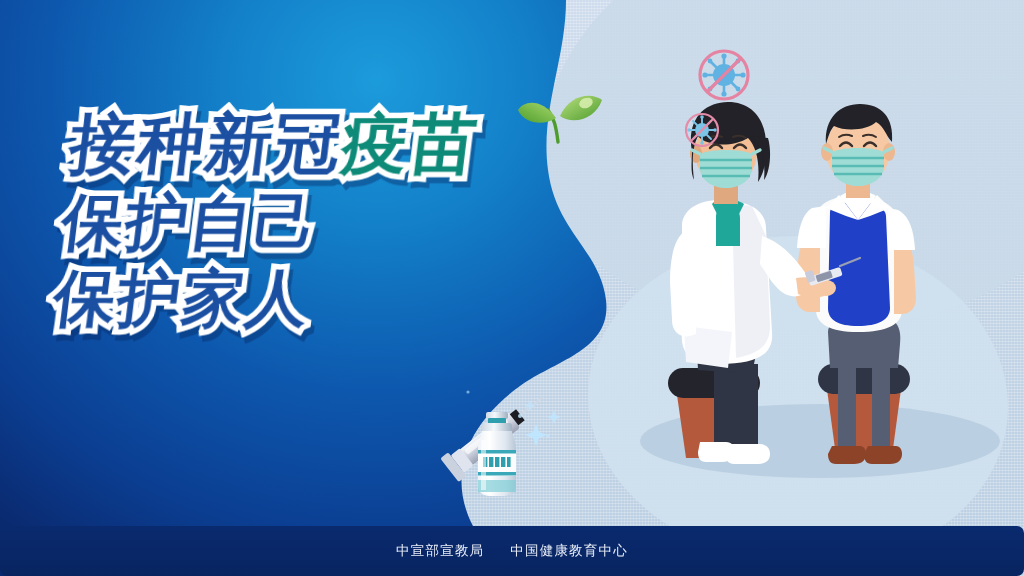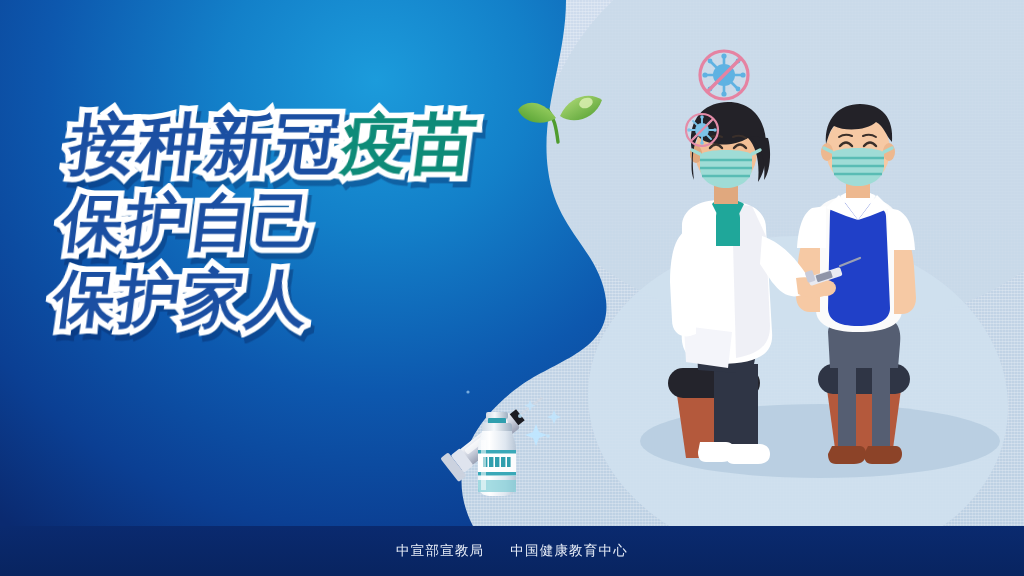--- a/index.html
+++ b/index.html
@@ -102,20 +102,21 @@
   
   .vial-group { position:absolute; left:432px; top:382px; width:150px; height:120px; z-index:8; }
 
   
   .footer-bar {
     position:absolute; left:0; right:0; bottom:0;
     height:50px;
     background:linear-gradient(180deg,#0a2a6f 0%, #082460 100%);
     display:flex; align-items:center; justify-content:center;
     z-index:20;
+    border-radius:7px;
   }
   .footer-inner { display:flex; gap:26px; }
   .footer-org {
     color:#e8eef8;
     font-size:13.5px;
     letter-spacing:1.2px;
     white-space:nowrap;
     font-family:"DejaVu Sans","Liberation Sans",sans-serif;
   }
 </style>

